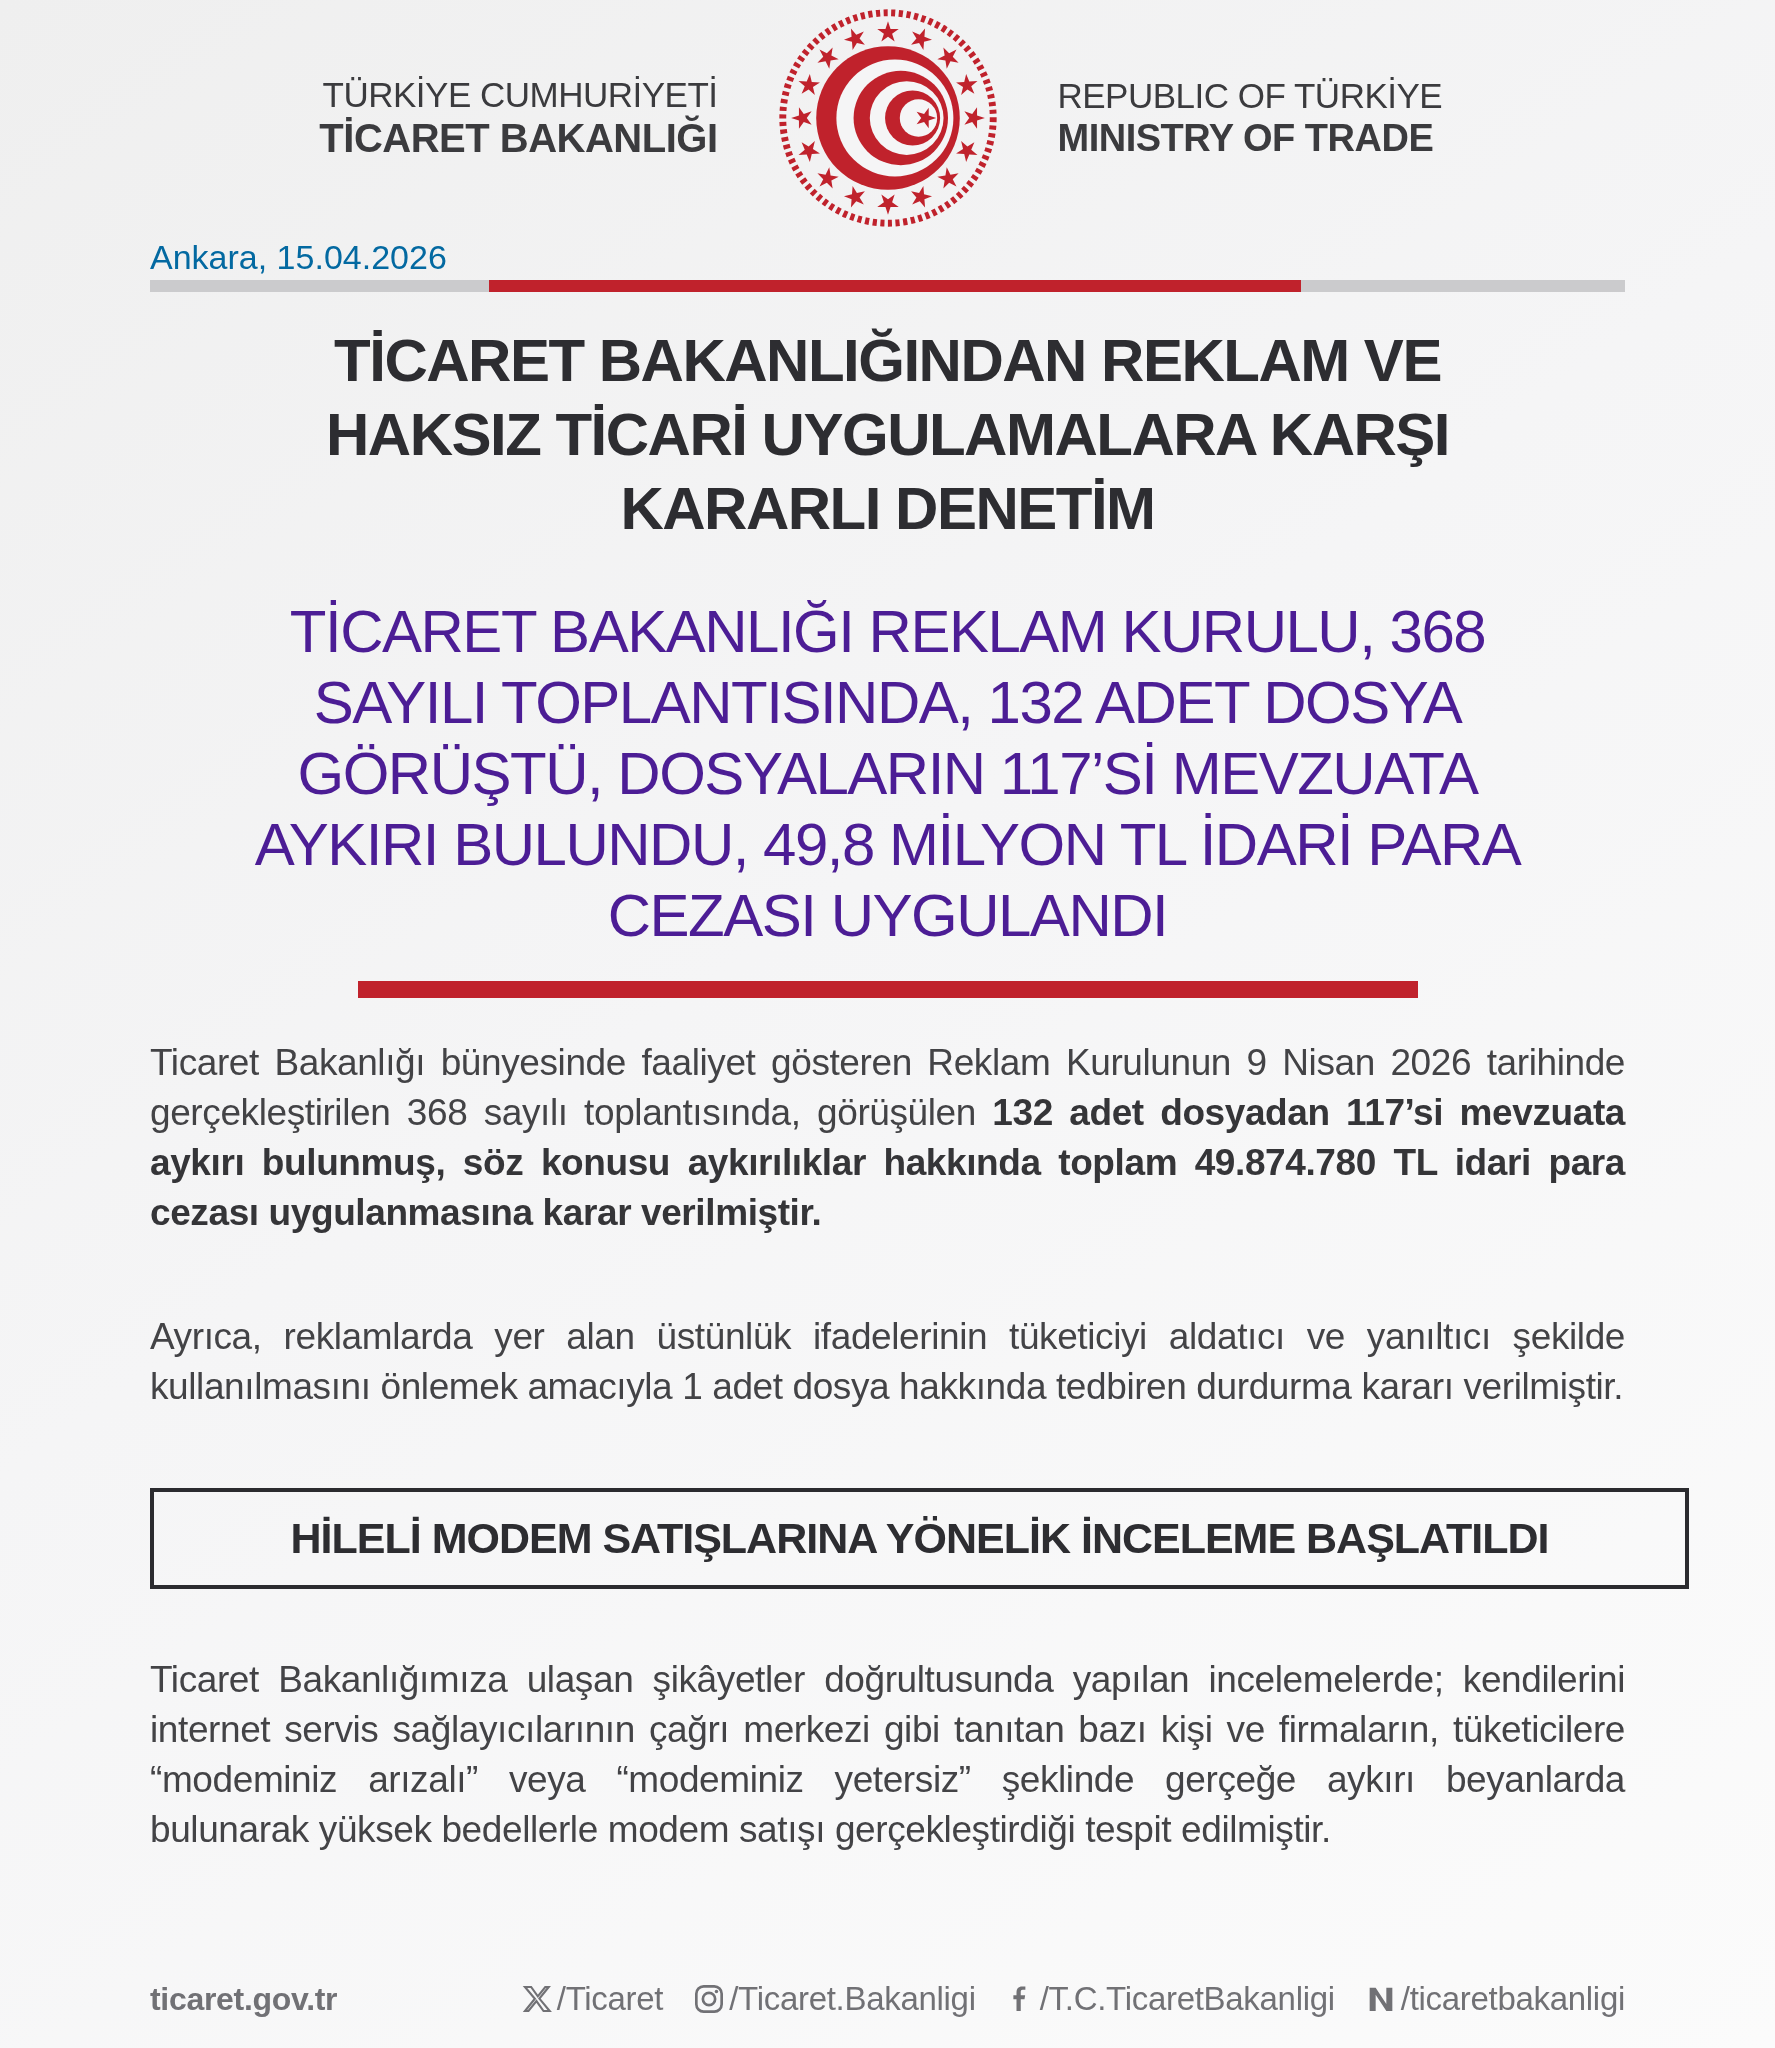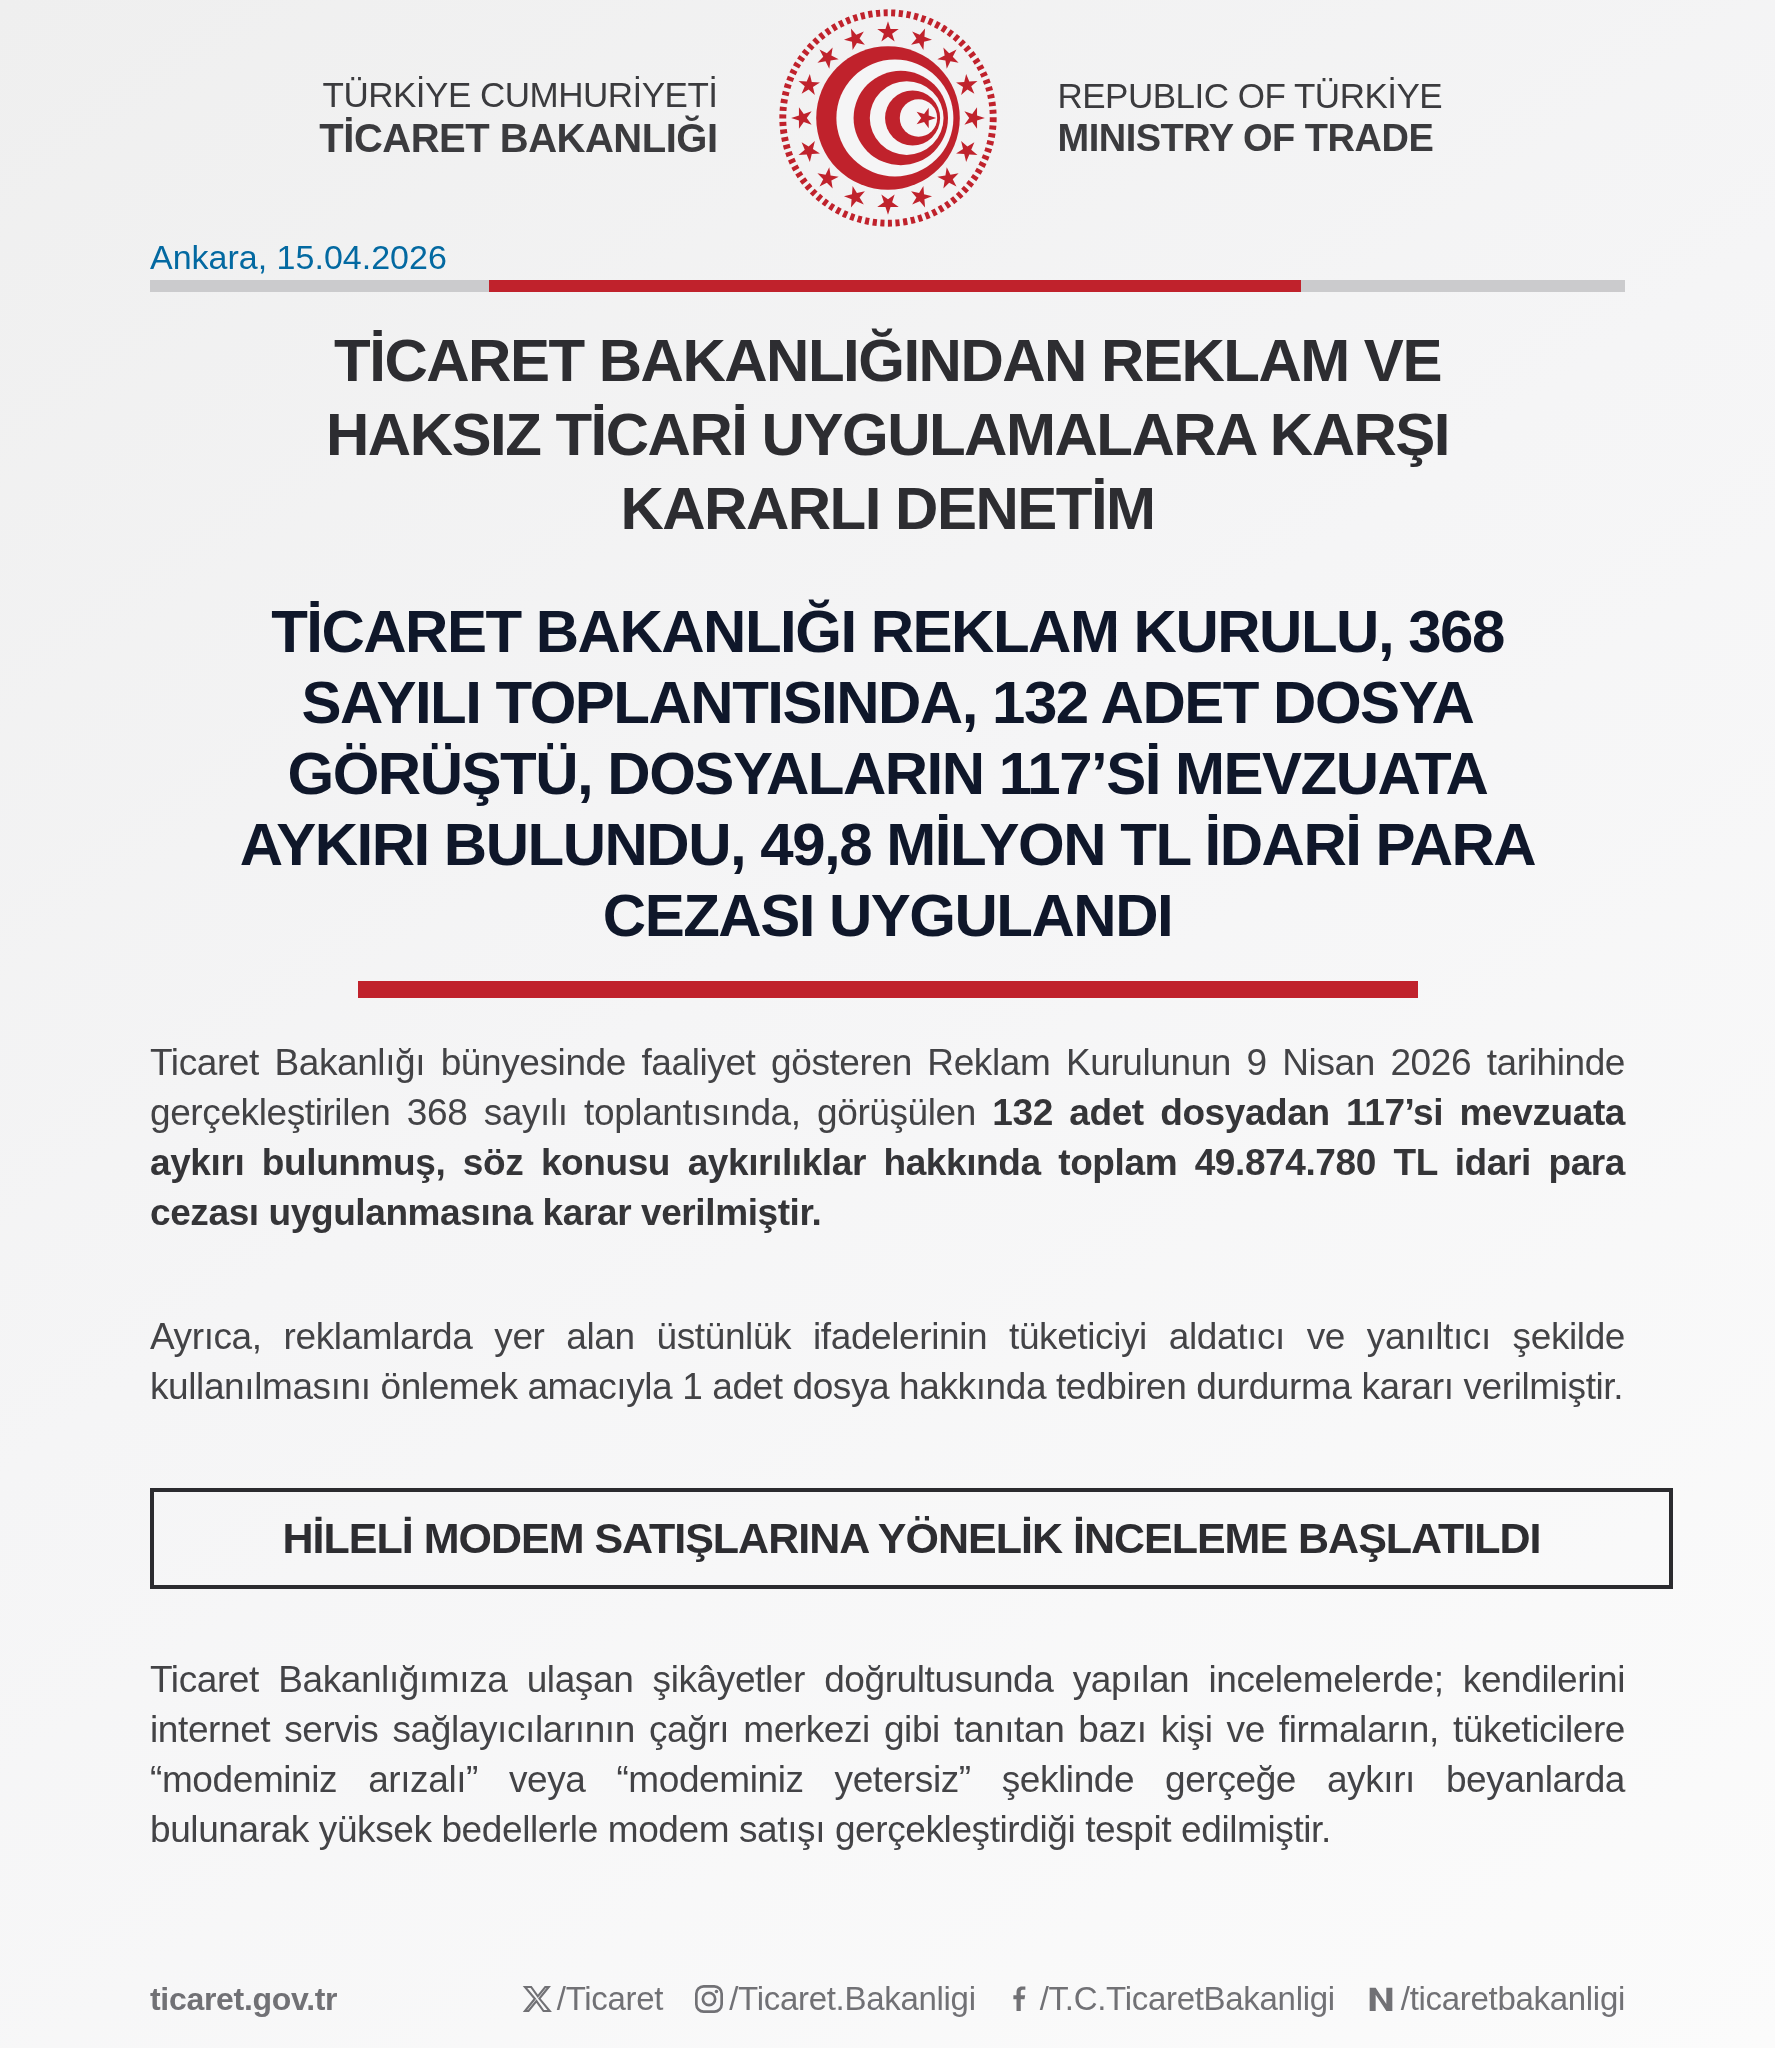--- a/index.html
+++ b/index.html
@@ -20,32 +20,32 @@
   .h-r1{font-size:35px;font-weight:400;}
   .h-r2{font-size:38px;font-weight:700;}
   .logo-wrap{width:240px;height:236px;margin:0 50px;display:flex;align-items:center;justify-content:center;}
   
   .dateline{margin:2px 150px 0;font-size:34px;color:#0369a1;height:38px;}
   .divider{margin:4px 150px 0;height:12px;background:#cbcbcd;position:relative;}
   .divider-red{position:absolute;left:23%;width:55%;top:0;bottom:0;background:#c0222c;}
   
   .headline{margin-top:32px;text-align:center;color:#2d2d31;font-weight:700;
             font-size:60px;line-height:74px;letter-spacing:-1.5px;}
-  .subheadline{margin-top:32px;text-align:center;color:#0f172a;font-weight:700;
+  .subheadline{margin-top:32px;text-align:center;color:#4c1d95;font-weight:400;
             font-size:60px;line-height:71px;letter-spacing:-1.5px;}
   .hl-line{white-space:nowrap;}
   .red-rule{margin:12px auto 0;width:1060px;height:17px;background:#c0222c;}
   
   .para{margin-top:40px;font-size:37px;line-height:50px;color:#434346;
         text-align:justify;letter-spacing:-0.4px;}
   .para.p2{margin-top:56px;}
   .para.p3{margin-top:48px;}
   .bold{font-weight:700;color:#353538;}
   
-  .box{margin-top:58px;border:4px solid #2b2b2f;padding:22px 20px;text-align:center;}
+  .box{margin-top:58px;border:4px solid #2b2b2f;padding:22px 28px;text-align:center;}
   .box-title{font-size:43px;font-weight:700;color:#2d2d31;letter-spacing:-1px;white-space:nowrap;}
   
   .footer{margin-top:auto;padding:0 150px 30px;display:flex;align-items:center;color:#717175;}
   .website{font-size:32px;font-weight:700;letter-spacing:-0.3px;}
   .socials{margin-left:auto;display:flex;gap:30px;}
   .social{display:flex;align-items:center;gap:4px;font-size:33px;letter-spacing:-0.3px;}
   .social svg{display:block;}
 </style>
 </head>
 <body>

